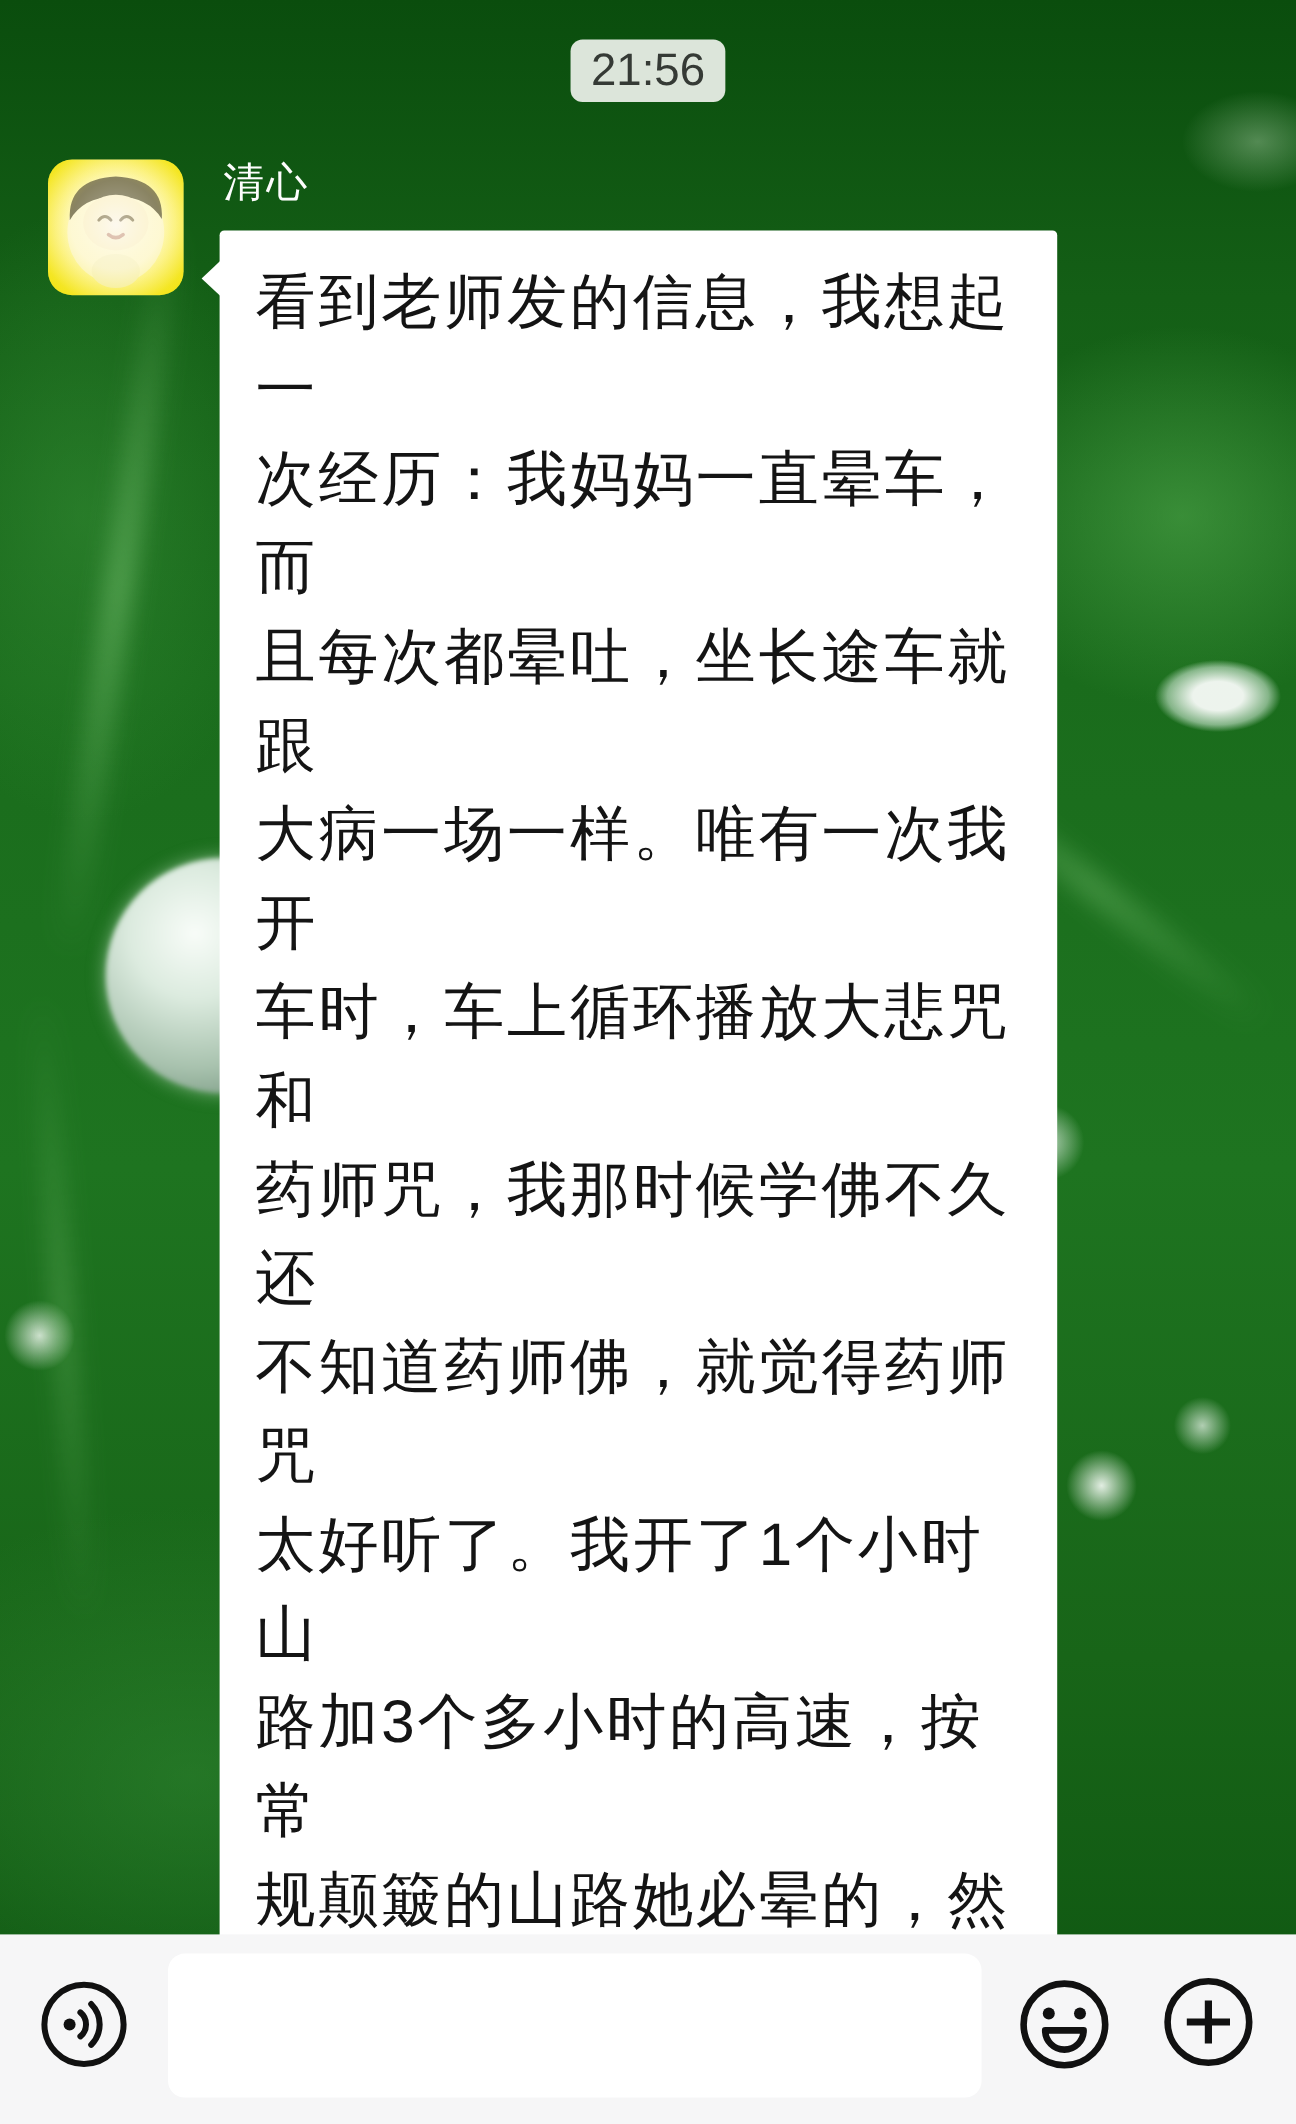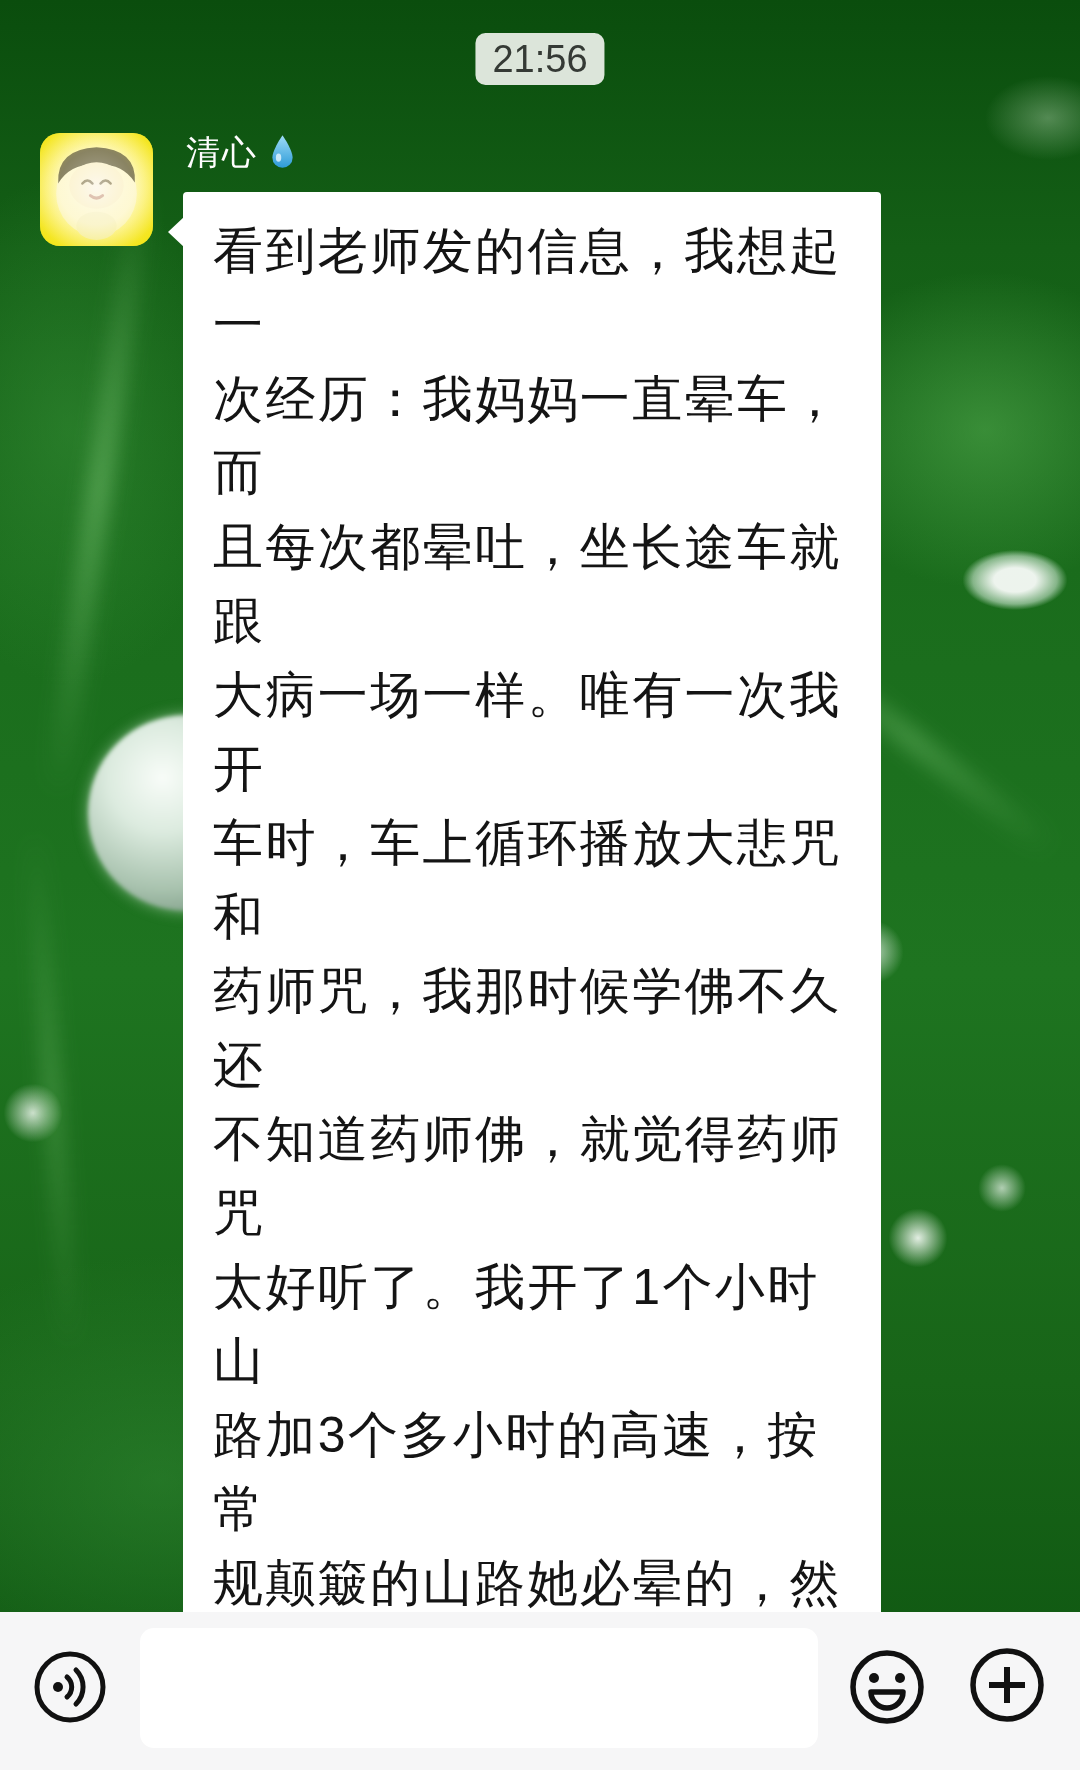--- a/index.html
+++ b/index.html
@@ -46,21 +46,21 @@
   
   .avatar {
     position:absolute; z-index:2; left:40px; top:133px; width:113px; height:113px;
     border-radius:20px; overflow:hidden;
     background:radial-gradient(circle at 50% 48%, #ffffff 0%, #fffbdc 34%, #fdf38a 62%, #f2e30a 100%);
   }
   .avatar svg { width:100%; height:100%; display:block; }
 
   .sender-row {
     position:absolute; z-index:2; left:186px; top:130px; height:44px;
-    display:flex; align-items:center; gap:11px;
+    display:flex; align-items:center; gap:11px;flex-direction:column;
   }
   .sender-name { color:#fdfdfd; font-size:34px; line-height:44px; letter-spacing:2px; }
 
   .bubble {
     position:absolute; z-index:2; left:183px; top:192px; width:698px;
     background:#ffffff; border-radius:4px;
     padding:22px 25px 10px 30px;
   }
   .bubble-tail {
     position:absolute; left:-15px; top:24px; width:0; height:0;

